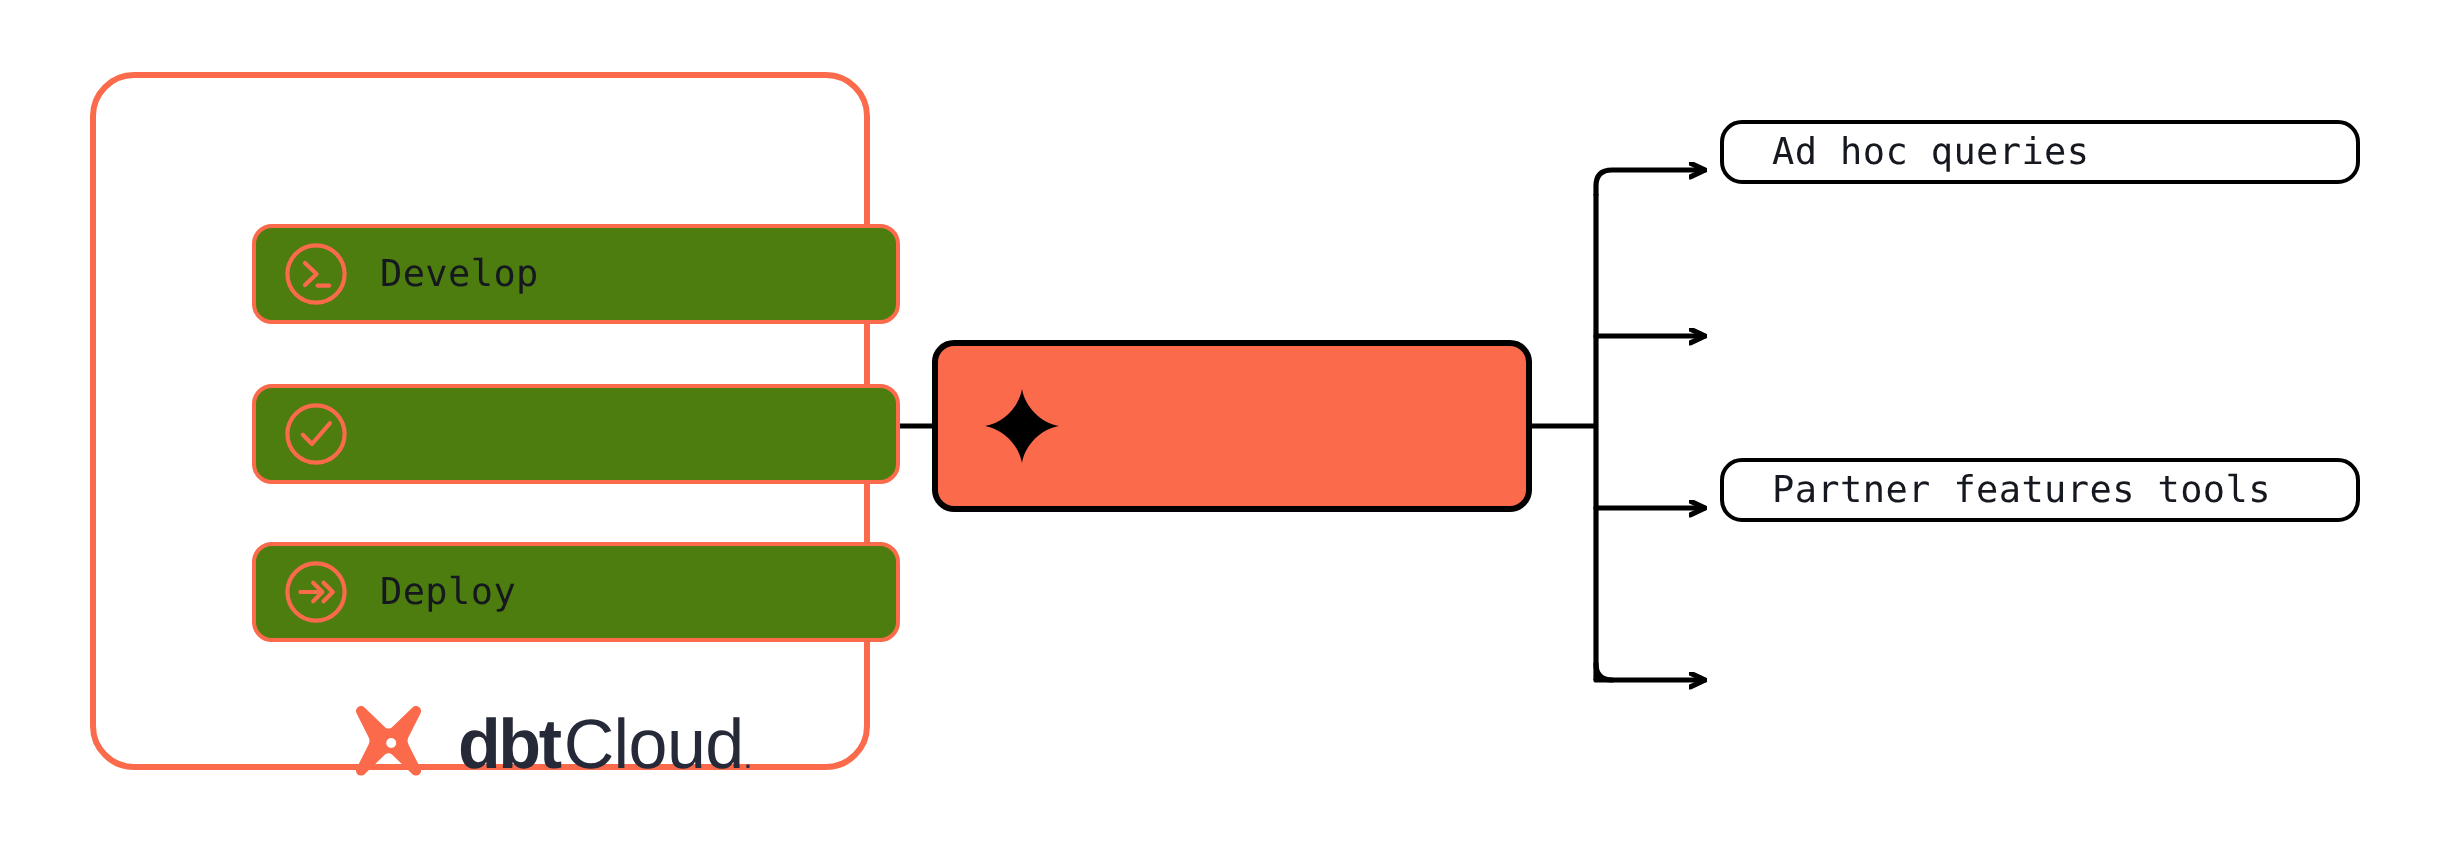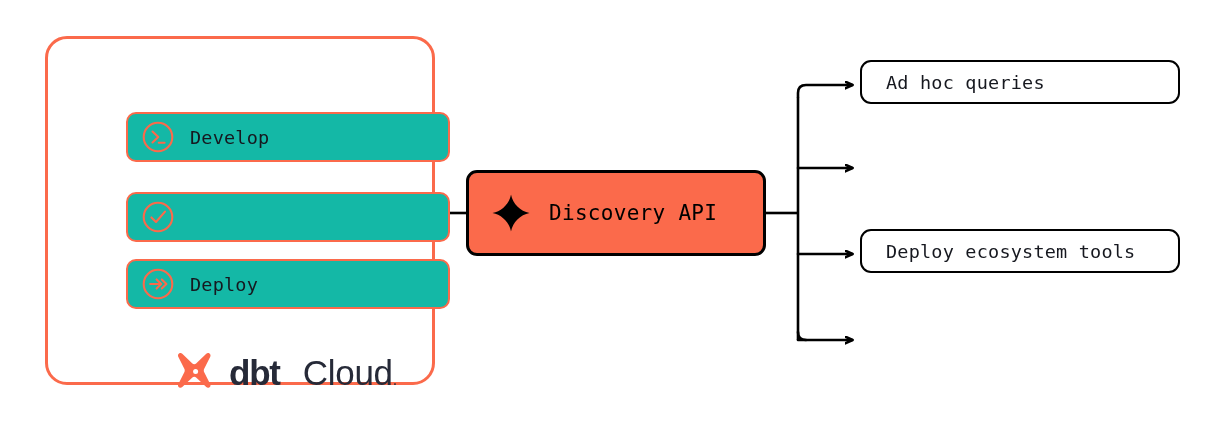--- a/index.html
+++ b/index.html
@@ -36,28 +36,28 @@
   }
 
   .stage-row {
     position: absolute;
     left: 78px;
     width: 324px;
     height: 50px;
     border: 2.5px solid #fb6a4b;
     border-radius: 10px;
     box-sizing: border-box;
-    background: #14b8a6;
+    background: #4d7c0f;
     display: flex;
     align-items: center;
     padding-left: 14px;
   }
   .stage-row.r1 { top: 73px; }
   .stage-row.r2 { top: 153px; }
-  .stage-row.r3 { top: 220px; }
+  .stage-row.r3 { top: 232px; }
 
   .stage-icon {
     width: 32px;
     height: 32px;
     flex: 0 0 32px;
     margin-right: 16px;
     display: block;
   }
 
   .stage-label {
@@ -92,21 +92,21 @@
     color: #262a38;
   }
   .dbt-wordmark .w-dbt {
     font-weight: bold;
     letter-spacing: -1.2px;
     text-align: center;
   }
   .dbt-wordmark .w-cloud {
     font-weight: 400;
     letter-spacing: -0.3px;
-    margin-left: 23px;
+    margin-left: 2px;
   }
   .dbt-wordmark .w-dot {
     font-size: 16px;
     vertical-align: baseline;
   }
 
   
   .api-node {
     position: absolute;
     left: 466px;
@@ -134,21 +134,21 @@
     color: #000000;
     letter-spacing: 0.3px;
     white-space: nowrap;
   }
 
   
   .consumer-box {
     position: absolute;
     left: 860px;
     width: 320px;
-    height: 44px;
+    height: 32px;
     box-sizing: border-box;
     border: 2.5px solid #000000;
     border-radius: 11px;
     background: #ffffff;
     display: flex;
     align-items: center;
     padding-left: 24px;
   }
   .consumer-box.c1 { top: 60px; }
   .consumer-box.c2 { top: 143px; }
@@ -247,26 +247,25 @@
     </div>
   </div>
 
   <div class="api-node">
     <svg class="api-spark" viewBox="0 0 40 40">
       <path d="M20,1.5 C21.6,10.6 29.4,18.4 38.5,20
                C29.4,21.6 21.6,29.4 20,38.5
                C18.4,29.4 10.6,21.6 1.5,20
                C10.6,18.4 18.4,10.6 20,1.5 Z" fill="#000000"></path>
     </svg>
-    <span class="api-label">Discovery API</span>
   </div>
 
   <div class="consumer-box c1">
     <span class="consumer-label">Ad hoc queries</span>
   </div>
 
 
   <div class="consumer-box c3">
-    <span class="consumer-label">Deploy ecosystem tools</span>
+    <span class="consumer-label">Partner features tools</span>
   </div>
 
 
 </div>
 
 </body></html>

